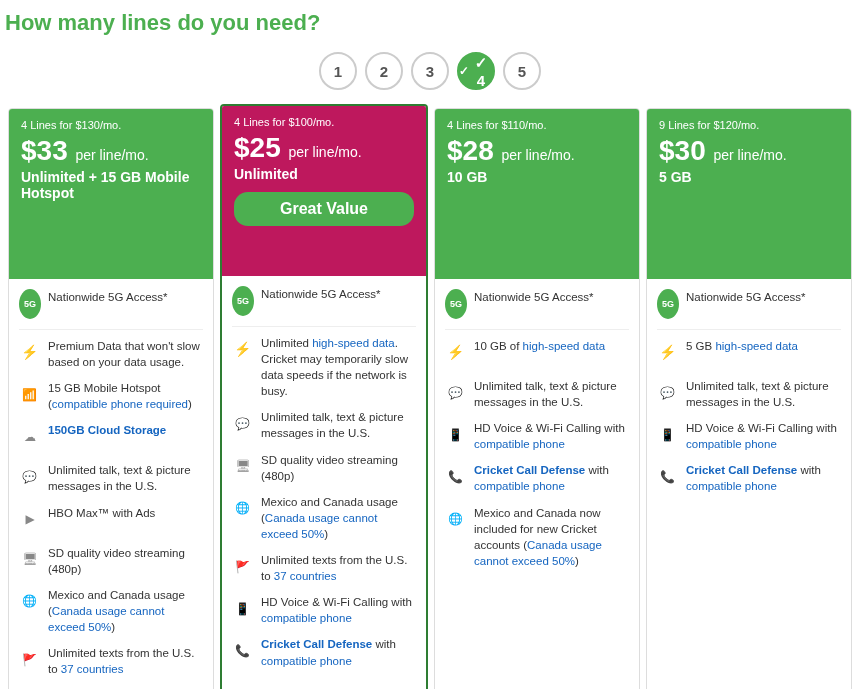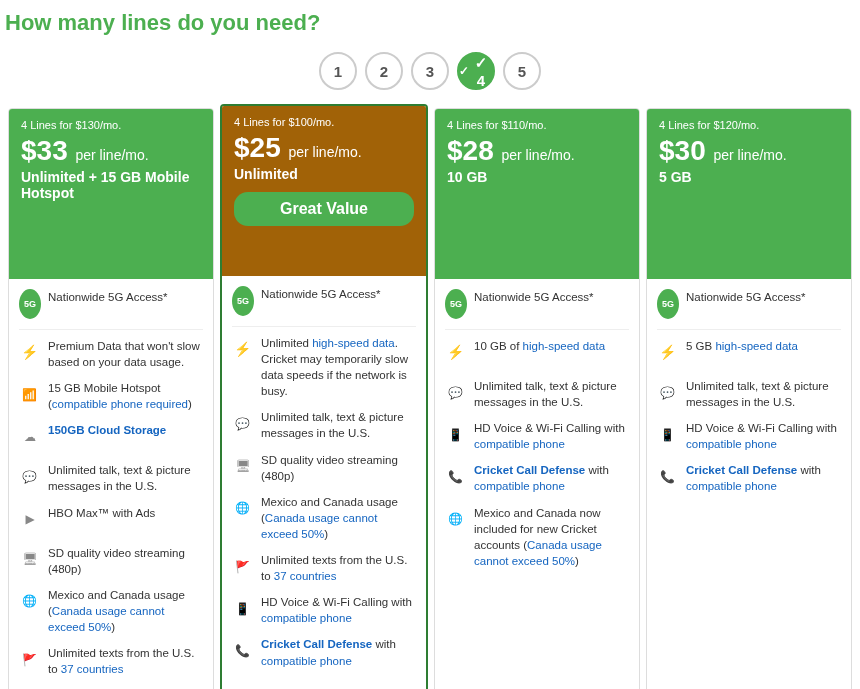--- a/index.html
+++ b/index.html
@@ -36,21 +36,21 @@
     }
 
     .plan-header {
       background: #4caf50;
       color: #fff;
       padding: 10px 12px 28px;
       min-height: 170px;
       position: relative;
     }
     .plan.featured .plan-header {
-      background: #a16207;
+      background: #be185d;
     }
 
     .lines-price-label { font-size: 11px; font-weight: normal; margin-bottom: 4px; }
     .main-price { font-size: 28px; font-weight: bold; }
     .main-price span { font-size: 14px; font-weight: normal; }
     .data-desc { font-size: 14px; margin-top: 2px; font-weight: bold; }
 
     .great-value {
       background: #4caf50;
       color: #fff;
@@ -246,21 +246,21 @@
             <div class="feature-text"><a class="link-green" href="#">Cricket Call Defense</a> with <a class="link" href="#">compatible phone</a></div>
           </div>
           <div class="feature-row">
             <div class="feature-icon icon-globe">🌐</div>
             <div class="feature-text">Mexico and Canada now included for new Cricket accounts (<a class="link" href="#">Canada usage cannot exceed 50%</a>)</div>
           </div>
         </div>
       </div>
       <div class="plan">
         <div class="plan-header">
-          <div class="lines-price-label">4 Lines for $120/mo.</div>
+          <div class="lines-price-label">9 Lines for $120/mo.</div>
           <div class="main-price">$30 <span>per line/mo.</span></div>
           <div class="data-desc">5 GB</div>
         </div>
         <div class="plan-body">
           <div class="feature-row">
             <div class="feature-icon icon-5g">5G</div>
             <div class="feature-text">Nationwide 5G Access*</div>
           </div>
           <hr class="divider">
           <div class="feature-row">

